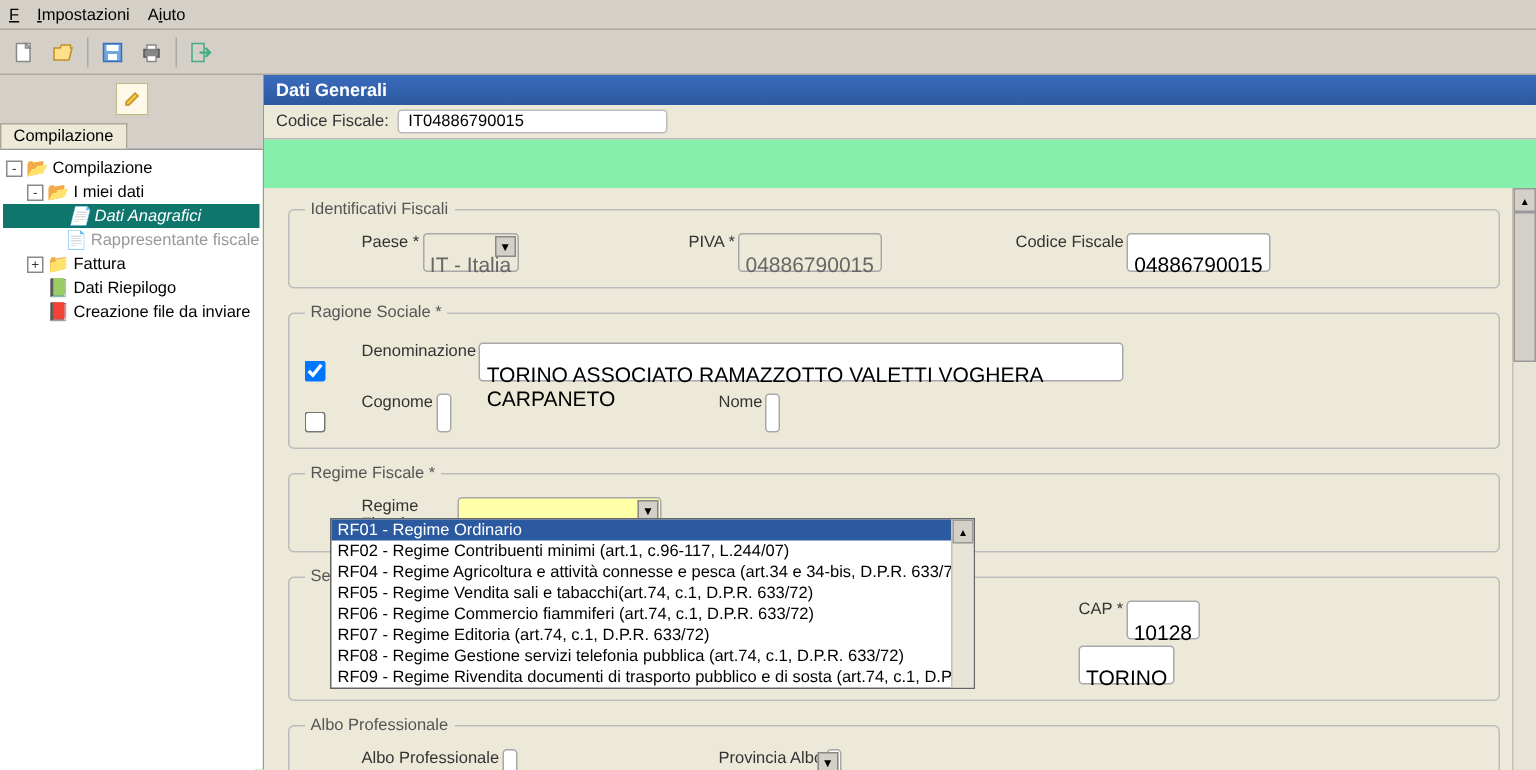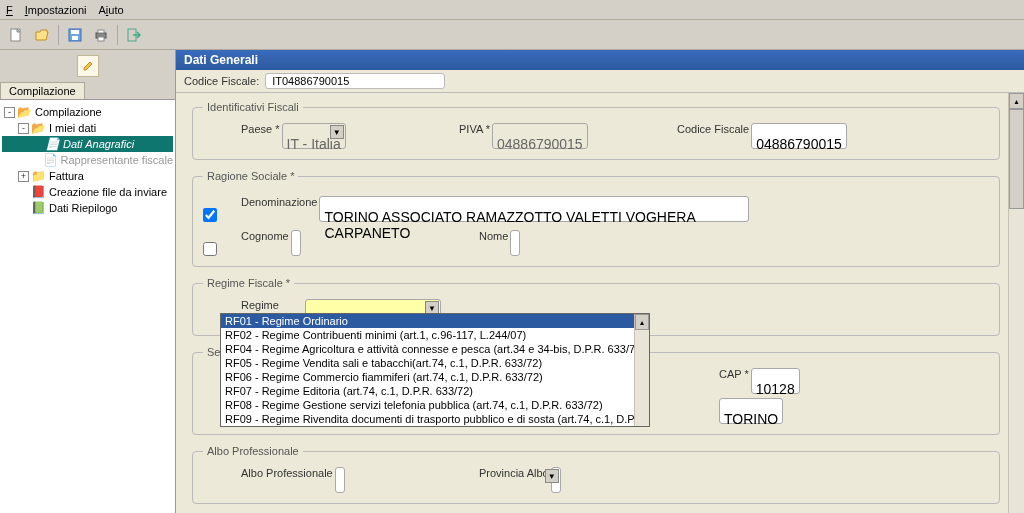--- a/index.html
+++ b/index.html
@@ -30,21 +30,21 @@
   .toggle { width: 11px; height: 11px; border: 1px solid #888; background: #fff; display: flex; align-items: center; justify-content: center; font-size: 9px; line-height: 1; color: #333; }
   .toggle-space { width: 11px; height: 11px; }
   .node-icon { width: 16px; height: 14px; display: flex; align-items: center; justify-content: center; }
   .node-label { color: #000; }
   
   .right-pane { flex: 1; display: flex; flex-direction: column; background: #86efac; }
   .form-title { background: #2c5aa0; background: linear-gradient(#3a6bbd, #2c5aa0); color: #fff; font-weight: bold; padding: 3px 8px; font-size: 12px; }
   .form-subbar { background: #ece9d8; padding: 3px 8px; display: flex; align-items: center; gap: 6px; border-bottom: 1px solid #bbb; }
   .form-subbar .cf-val { border: 1px solid #bbb; background: #fff; padding: 1px 6px; border-radius: 3px; min-width: 180px; }
   
-  .form-body { flex: 1; overflow: auto; padding: 8px 16px 8px 8px; background: #ece9d8; position: relative; }
+  .form-body { flex: 1; overflow: auto; padding: 8px 16px 8px 8px; background: #ece9d8; position: relative; margin-top: 32px; }
   .form-scroll { position: absolute; right: 0; top: 0; bottom: 0; width: 16px; background: #e8e4d8; border-left: 1px solid #c8c0b0; }
   .scroll-btn { height: 16px; background: #d4d0c8; border: 1px solid #999; display: flex; align-items: center; justify-content: center; font-size: 8px; }
   .scroll-thumb { background: #d4d0c8; border: 1px solid #999; height: 100px; margin-top: 0; }
   
   fieldset { border: 1px solid #bbb; border-radius: 4px; margin: 0 8px 10px 8px; padding: 6px 10px 10px 10px; position: relative; }
   legend { color: #555; padding: 0 4px; font-size: 11px; }
   
   .row { display: flex; gap: 18px; align-items: flex-end; margin-top: 4px; }
   .col { display: flex; flex-direction: row; gap: 2px; }
   .lbl { color: #333; font-size: 11px; }
@@ -148,27 +148,27 @@
           <div class="node-icon doc-icon"></div>
           <span class="node-label">Rappresentante fiscale</span>
         </div>
         <div class="tree-item indent1">
           <div class="toggle">+</div>
           <div class="node-icon folder-icon"></div>
           <span class="node-label">Fattura</span>
         </div>
         <div class="tree-item indent1">
           <div class="toggle-space"></div>
+          <div class="node-icon doc-green-icon"></div>
+          <span class="node-label">Dati Riepilogo</span>
+        </div>
+        <div class="tree-item indent1">
+          <div class="toggle-space"></div>
           <div class="node-icon doc-red-icon"></div>
           <span class="node-label">Creazione file da inviare</span>
-        </div>
-        <div class="tree-item indent1">
-          <div class="toggle-space"></div>
-          <div class="node-icon doc-green-icon"></div>
-          <span class="node-label">Dati Riepilogo</span>
         </div>
       </div>
   </div>
 
   <div class="right-pane">
     <div class="form-title">Dati Generali</div>
     <div class="form-subbar">
       <span class="lbl">Codice Fiscale:</span>
       <span class="cf-val">IT04886790015</span>
     </div>

